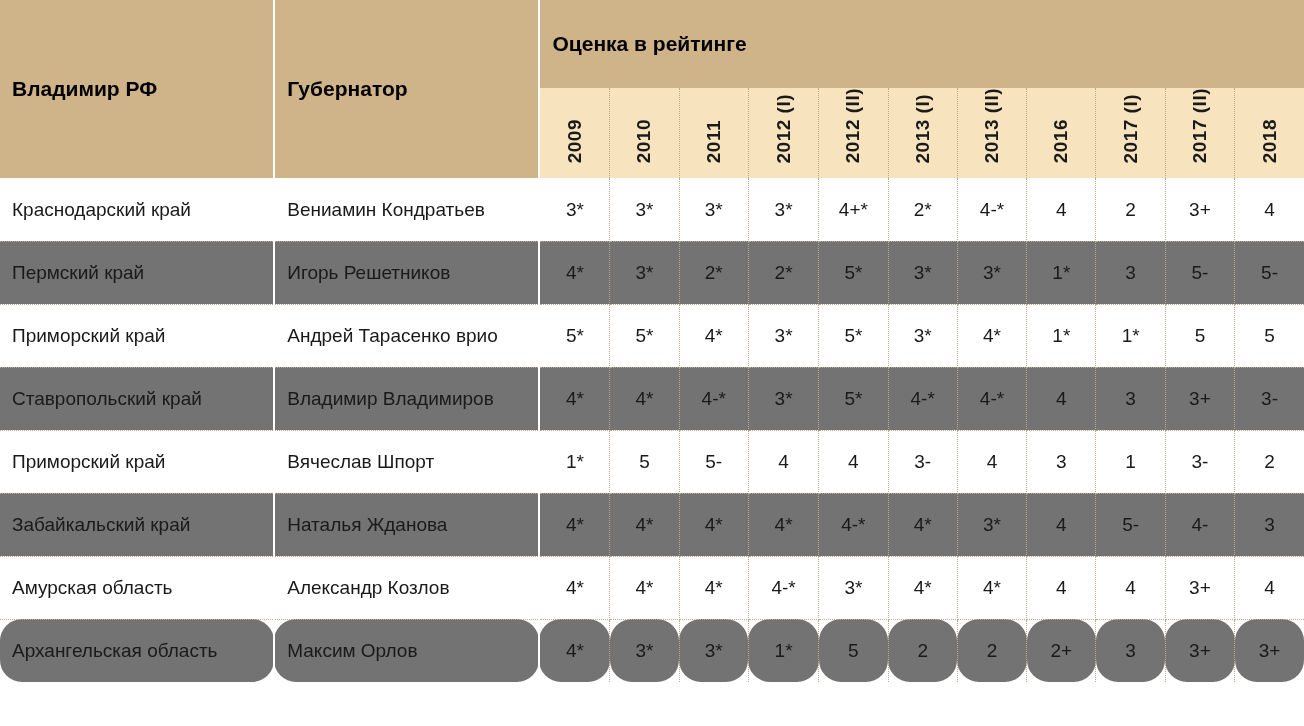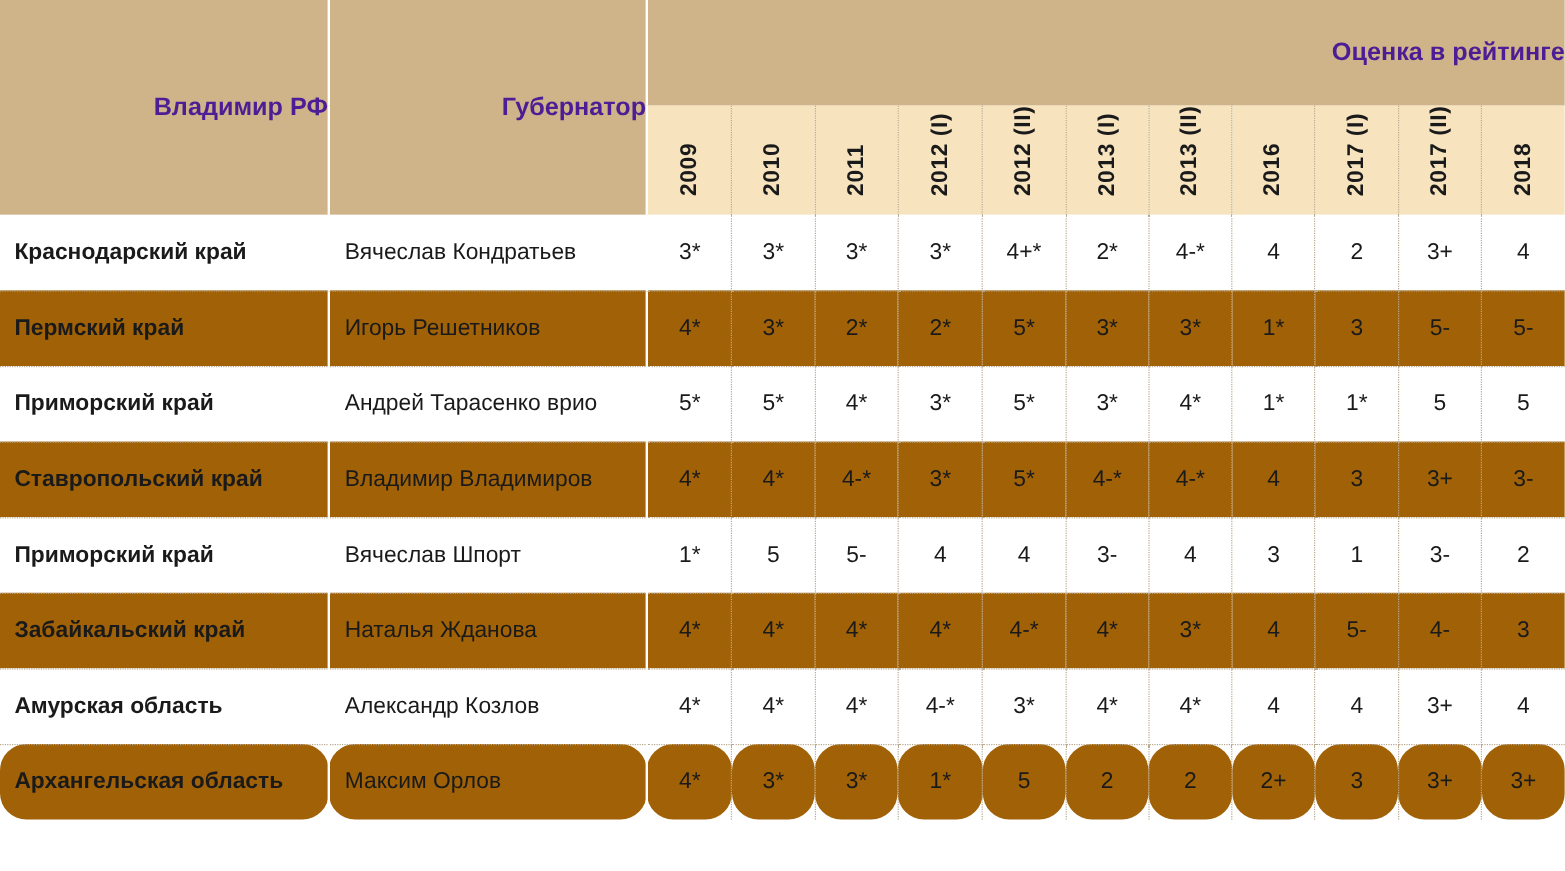--- a/index.html
+++ b/index.html
@@ -14,24 +14,24 @@
     overflow: hidden;
   }
   table.rating {
     border-collapse: collapse;
     width: 1304px;
     table-layout: fixed;
   }
   
   .hdr-subject, .hdr-gov, .hdr-rating {
     background: #cfb389;
-    color: #4c1d95;
+    color: #000000;
     font-weight: bold;
     font-size: 21px;
-    text-align: right;
+    text-align: left;
     vertical-align: middle;
     padding: 0 0 0 12px;
     height: 88px;
     border-right: 2px solid #ffffff;
   }
   .hdr-rating { border-right: none; }
   .hdr-year {
     background: #f7e4bf;
     color: #1a1a1a;
     font-size: 19px;
@@ -44,21 +44,21 @@
   .yearlabel {
     writing-mode: vertical-rl;
     transform: rotate(180deg);
     display: inline-block;
     letter-spacing: 0.5px;
     white-space: nowrap;
   }
   
   tbody tr { height: 63px; }
   td.region {
-    font-weight: bold;
+    font-weight: normal;
     font-size: 19px;
     color: #1a1a1a;
     padding-left: 12px;
     border-right: 2px solid #ffffff;
     vertical-align: middle;
     white-space: nowrap;
   }
   td.gov {
     font-size: 19px;
     color: #1a1a1a;
@@ -69,21 +69,21 @@
   }
   td.score {
     font-size: 19px;
     color: #1a1a1a;
     text-align: center;
     vertical-align: middle;
     border-right: 1px dotted #b9a98e;
   }
   td.score:last-child { border-right: none; }
   tbody tr.odd td { background: #ffffff; }
-  tbody tr.even td { background: #a16207; }
+  tbody tr.even td { background: #737373; }
   tbody tr td { border-bottom: 1px dotted #b9a98e; }
   tbody tr:last-child td { border-bottom: none; border-radius: 22px; }
   tbody tr.odd td.region, tbody tr.odd td.gov { background: #ffffff; }
 </style>
 </head>
 <body>
 
 <table class="rating">
   <colgroup>
     <col style="width:273px">
@@ -116,21 +116,21 @@
       <th class="hdr-year"><span class="yearlabel">2013 (II)</span></th>
       <th class="hdr-year"><span class="yearlabel">2016</span></th>
       <th class="hdr-year"><span class="yearlabel">2017 (I)</span></th>
       <th class="hdr-year"><span class="yearlabel">2017 (II)</span></th>
       <th class="hdr-year"><span class="yearlabel">2018</span></th>
     </tr>
   </thead>
   <tbody>
     <tr class="odd">
       <td class="region">Краснодарский край</td>
-      <td class="gov">Вячеслав Кондратьев</td>
+      <td class="gov">Вениамин Кондратьев</td>
       <td class="score">3*</td>
       <td class="score">3*</td>
       <td class="score">3*</td>
       <td class="score">3*</td>
       <td class="score">4+*</td>
       <td class="score">2*</td>
       <td class="score">4-*</td>
       <td class="score">4</td>
       <td class="score">2</td>
       <td class="score">3+</td>

